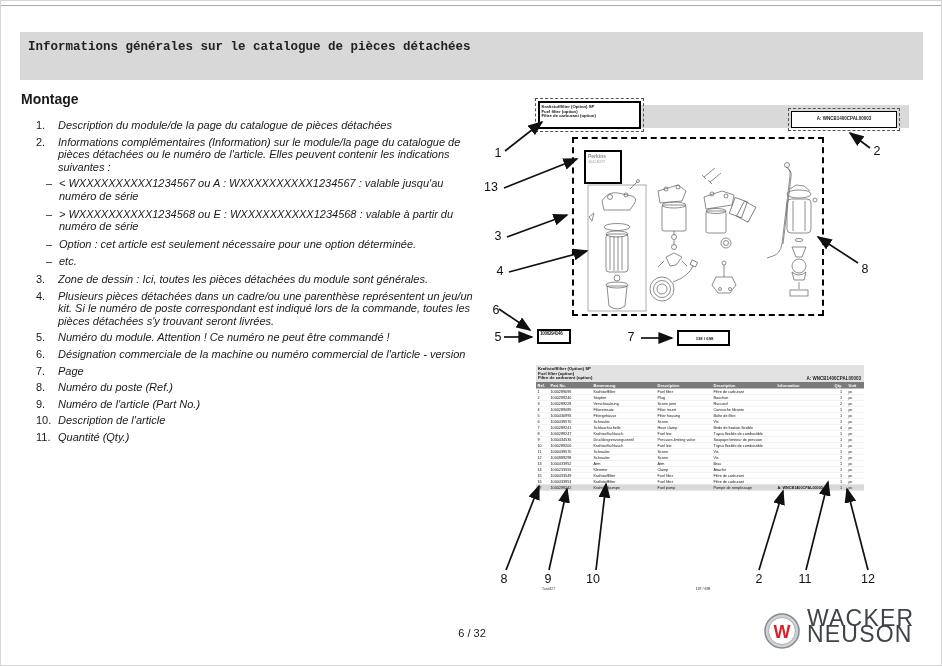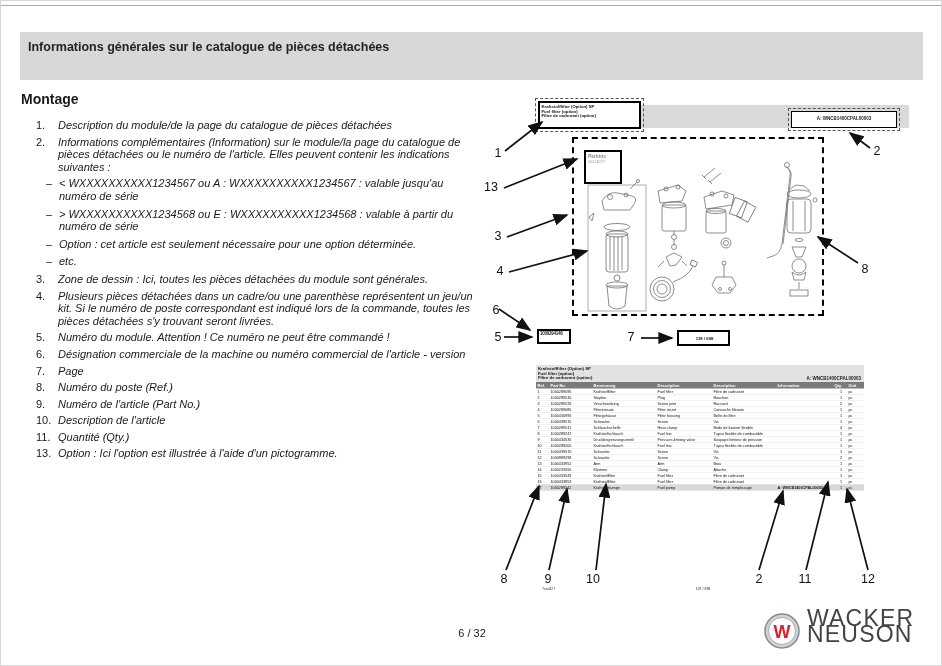--- a/index.html
+++ b/index.html
@@ -4,21 +4,21 @@
 <style>
   html,body{margin:0;padding:0;background:#fff;}
   .page{
     position:relative; width:942px; height:666px; overflow:hidden;
     background:#fff; font-family:"Liberation Sans","DejaVu Sans",sans-serif; color:#1a1a1a;
     box-sizing:border-box; border:1px solid #d6d6d6;
   }
   .top-rule{position:absolute;left:0;top:4px;width:100%;height:0;border-top:1px solid #a9a9a9;}
   
   .title-bar{position:absolute;left:19px;top:31px;width:903px;height:48px;background:#d8d8d8;}
-  .title-bar .t{padding:8px 16px 0 8px;font-size:12.5px;font-weight:bold;color:#222;}
+  .title-bar .t{padding:8px 16px 0 8px;font-size:12.5px;font-weight:bold;color:#222;font-family:Liberation Mono, monospace;}
   .montage{position:absolute;left:20px;top:90px;font-size:14px;font-weight:bold;}
   
   .list{position:absolute;left:35px;top:118px;width:438px;font-size:11px;line-height:12.6px;}
   .li{display:flex;margin-bottom:4px;}
   .li .num{flex:0 0 22px;}
   .li.sub{margin-left:10px;margin-bottom:5px;}
   .li.sub .num{flex:0 0 13px;}
   .li .txt{flex:1;font-style:italic;}
   
   .x2{transform:scale(0.5);transform-origin:0 0;}
@@ -135,24 +135,20 @@
         <div class="num">9.</div>
         <div class="txt">Numéro de l'article (Part No.)</div>
       </div>
       <div class="li">
         <div class="num">10.</div>
         <div class="txt">Description de l'article</div>
       </div>
       <div class="li">
         <div class="num">11.</div>
         <div class="txt">Quantité (Qty.)</div>
-      </div>
-      <div class="li">
-        <div class="num">13.</div>
-        <div class="txt">Option : Ici l'option est illustrée à l'aide d'un pictogramme.</div>
       </div>
     </div>
 
   <div class="f1-strip"></div>
   <div class="f1-titlebox">
     <div class="x2">
       <div>Kraftstofffilter (Option) SP</div>
       <div>Fuel filter (option)</div>
       <div>Filtre de carburant (option)</div>
     </div>

